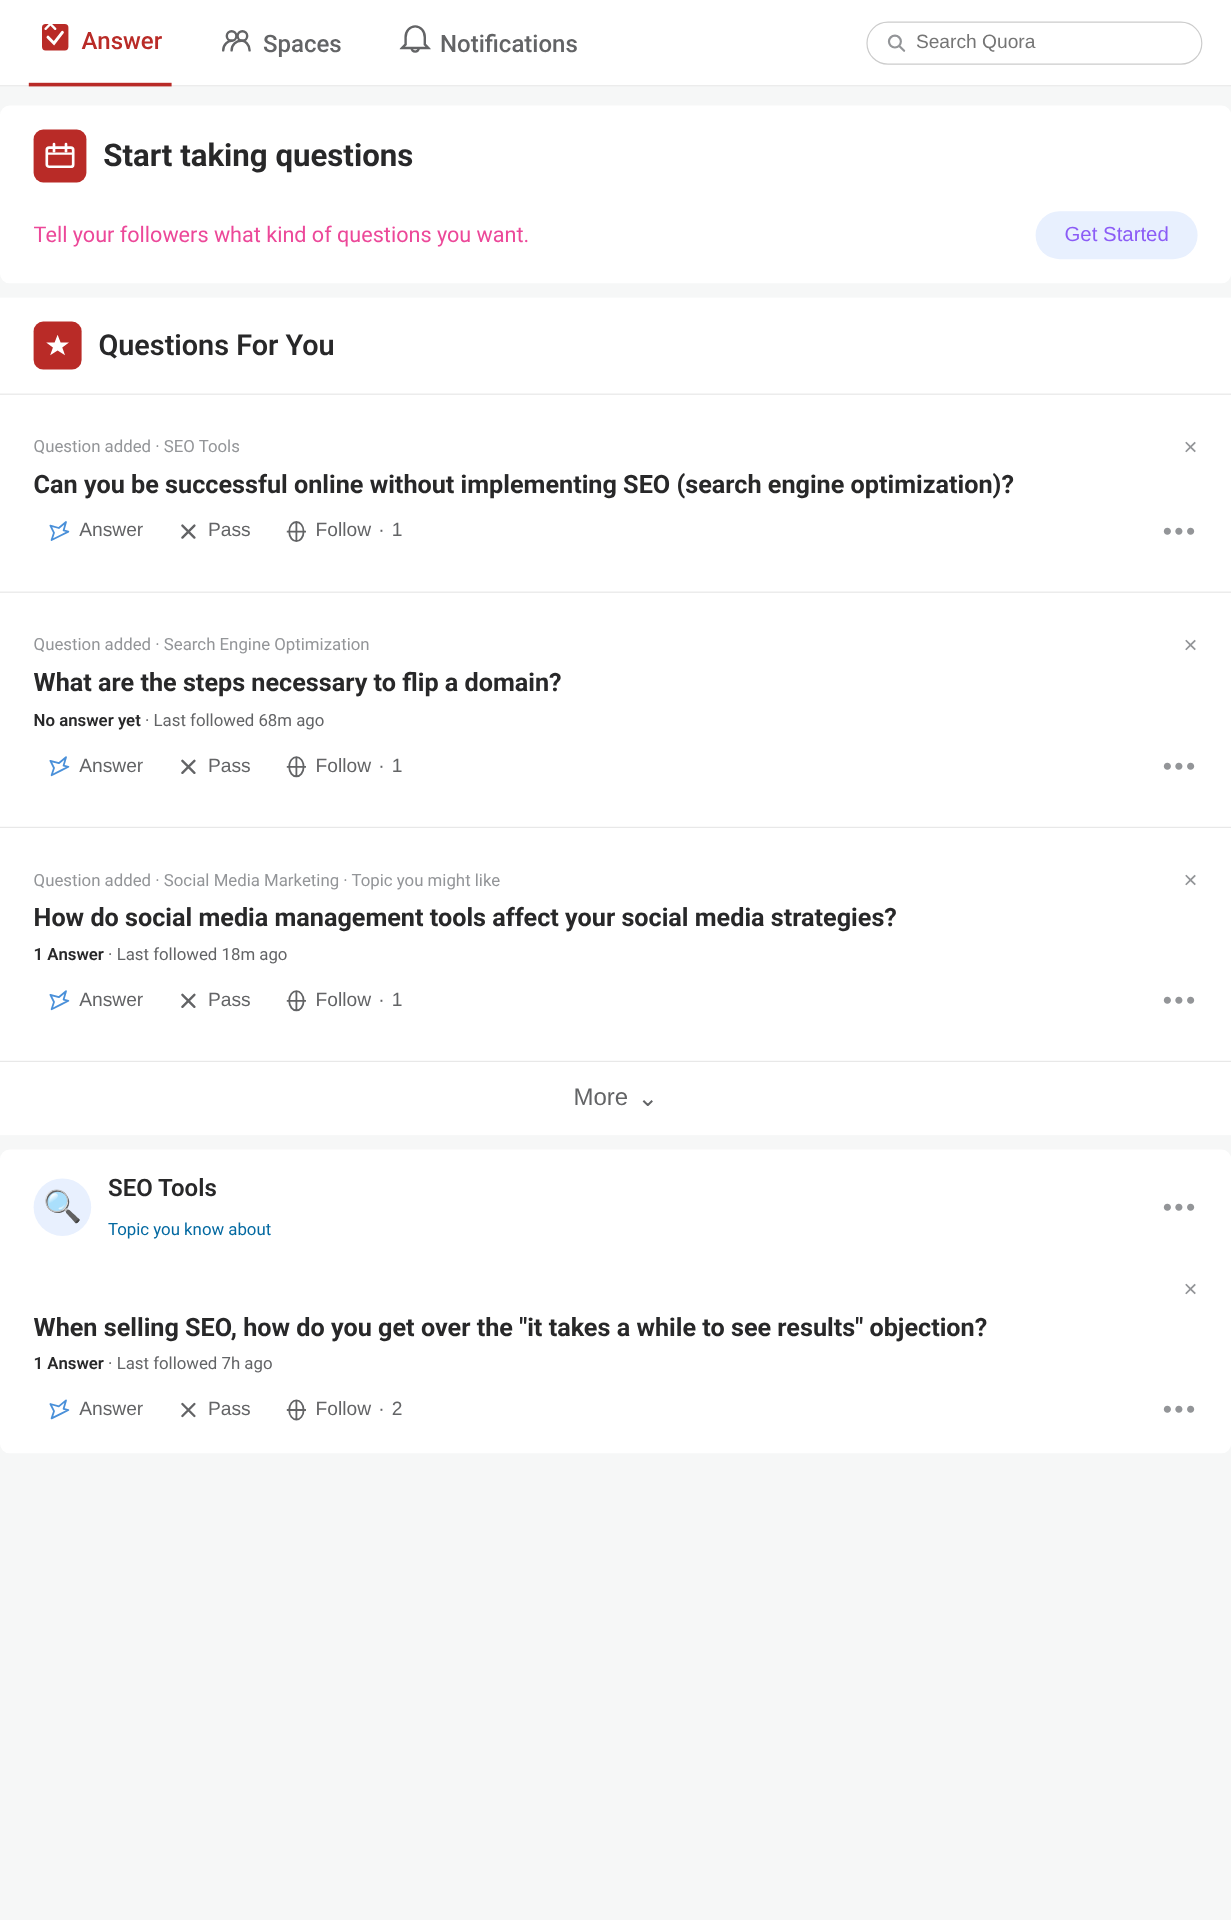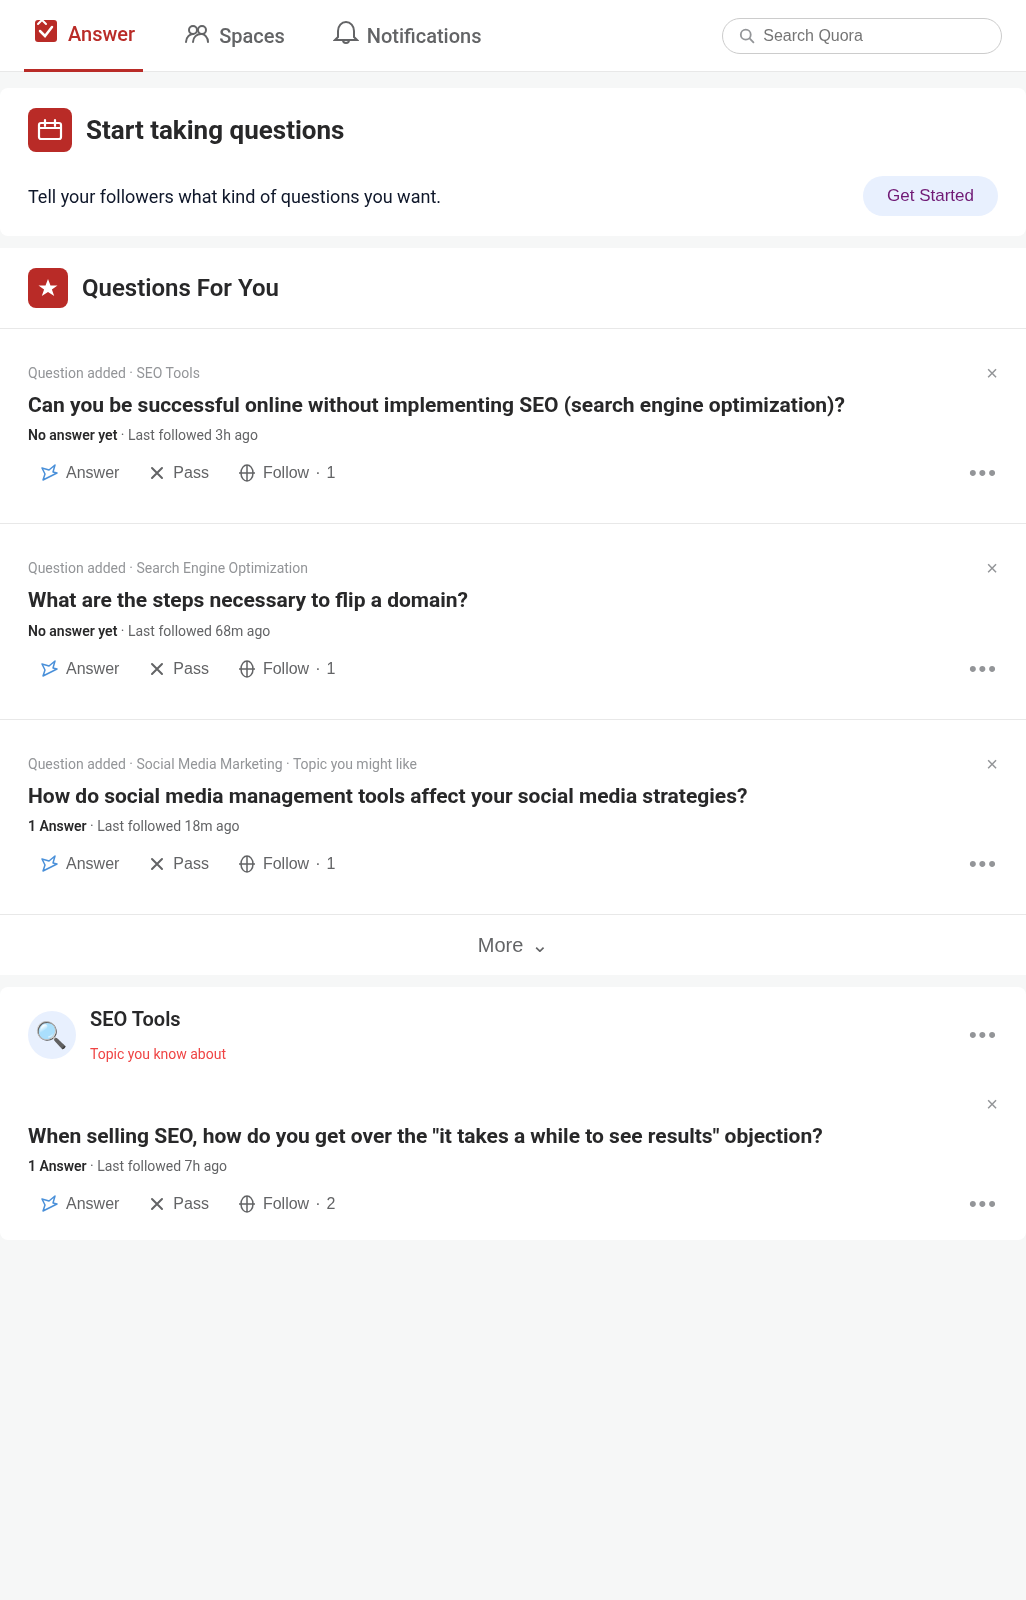--- a/index.html
+++ b/index.html
@@ -102,25 +102,25 @@
       color: #282829;
     }
     .banner-body {
       display: flex;
       align-items: center;
       justify-content: space-between;
       padding-top: 8px;
     }
     .banner-text {
       font-size: 18px;
-      color: #0f172a;
+      color: #ec4899;
     }
     .btn-get-started {
       background: #e8f0fe;
-      color: #701a75;
+      color: #8b5cf6;
       border: none;
       border-radius: 24px;
       padding: 10px 24px;
       font-size: 17px;
       font-weight: 500;
       cursor: pointer;
       white-space: nowrap;
     }
 
     
@@ -257,21 +257,21 @@
       justify-content: center;
       font-size: 26px;
     }
     .topic-name {
       font-size: 20px;
       font-weight: 600;
       color: #282829;
     }
     .topic-sub {
       font-size: 14px;
-      color: #ef4444;
+      color: #0369a1;
       margin-top: 15px;
     }
   </style>
 </head>
 <body>
 
 <div class="header">
   <div class="nav-item active">
     <span class="nav-icon">
       <svg width="28" height="28" viewBox="0 0 28 28" fill="none">
@@ -340,25 +340,20 @@
     </div>
     <span class="section-title">Questions For You</span>
   </div>
 
   <div class="question-item">
     <div class="question-meta">
       <span>Question added · SEO Tools</span>
       <button class="dismiss">×</button>
     </div>
     <div class="question-title">Can you be successful online without implementing SEO (search engine optimization)?</div>
-    <div class="question-stats">
-      <span class="bold">No answer yet</span>
-      <span> · </span>
-      <span>Last followed 3h ago</span>
-    </div>
     <div class="action-row">
       <button class="action-btn">
         <svg width="20" height="20" viewBox="0 0 20 20" fill="none">
           <path d="M3 17 L5 11 L2 5 L9 7 L15 2 L13 9 L17 10 L11 13 Z" stroke="#4a90d9" stroke-width="1.5" fill="none" stroke-linejoin="round"></path>
         </svg>
         <span>Answer</span>
       </button>
       <button class="action-btn">
         <svg width="20" height="20" viewBox="0 0 20 20" fill="none">
           <path d="M5 5 L15 15 M15 5 L5 15" stroke="#636466" stroke-width="2" stroke-linecap="round"></path>

